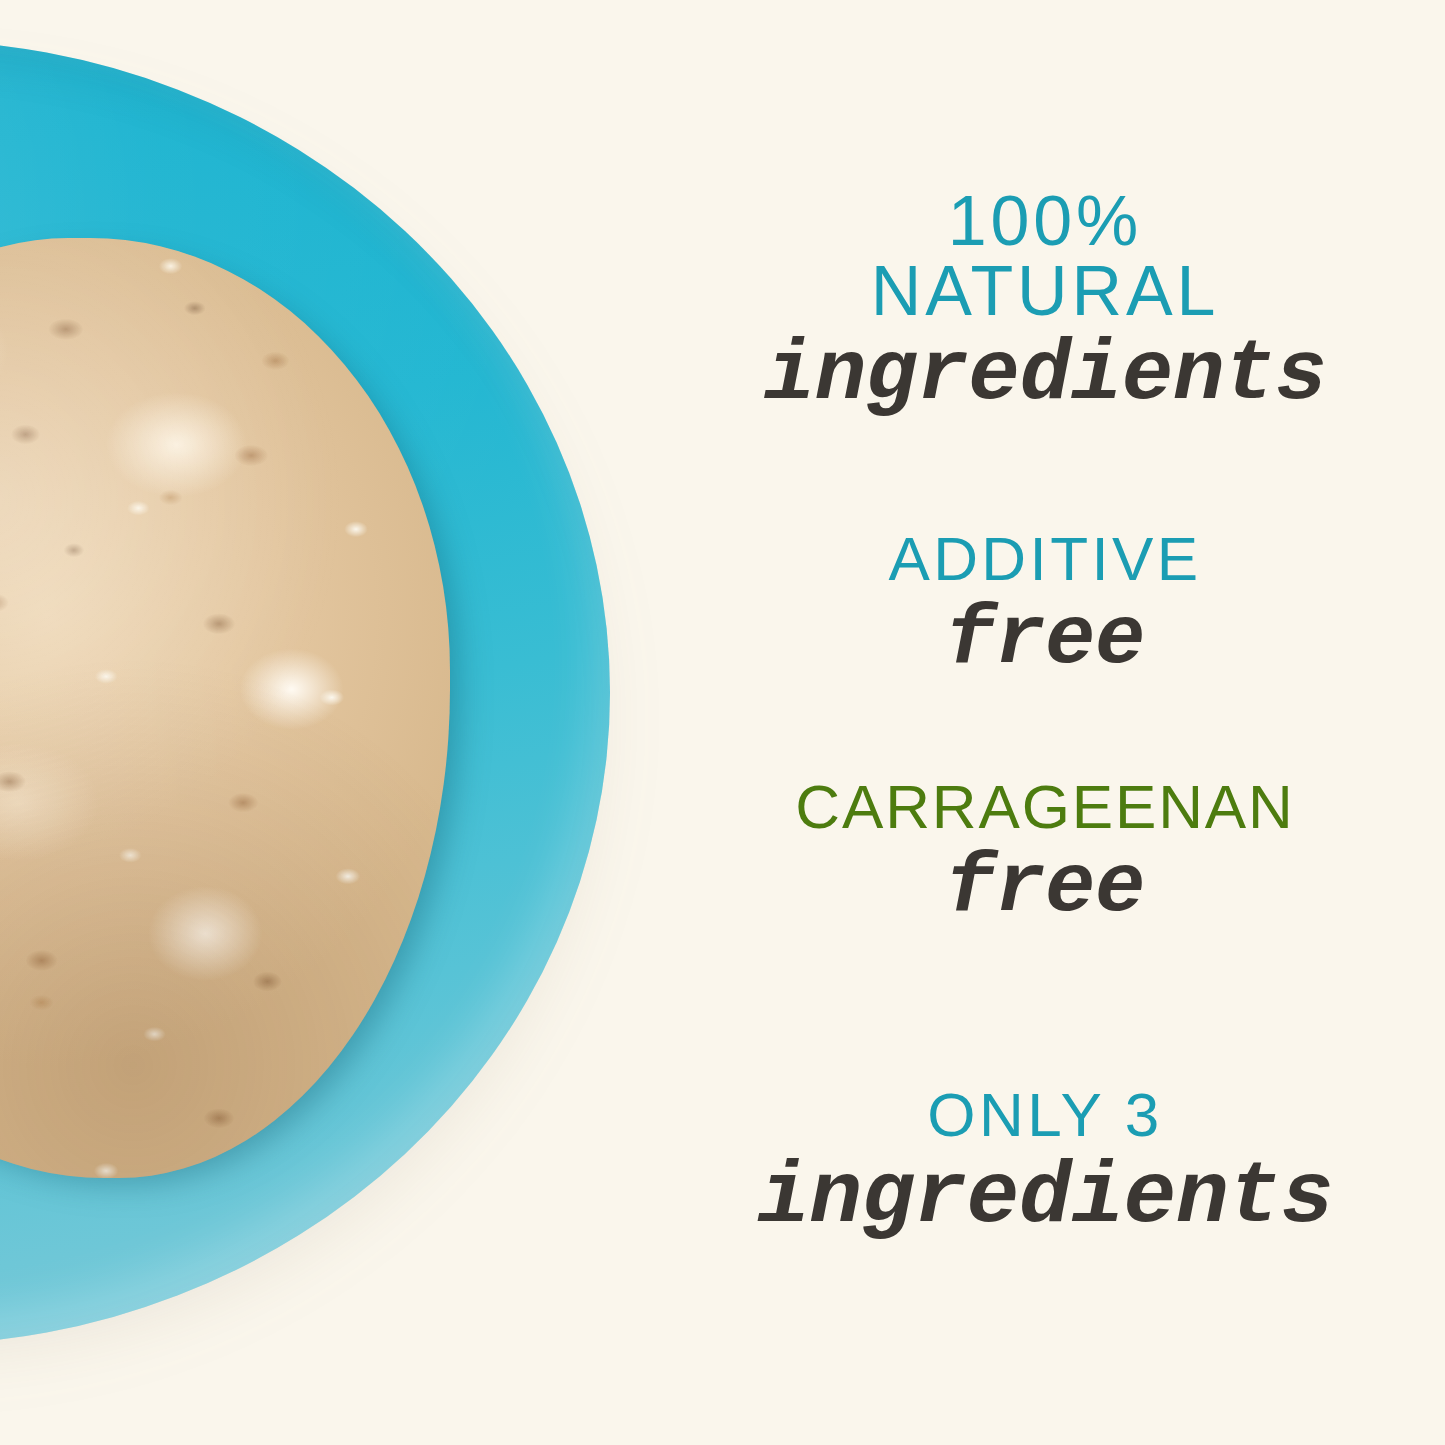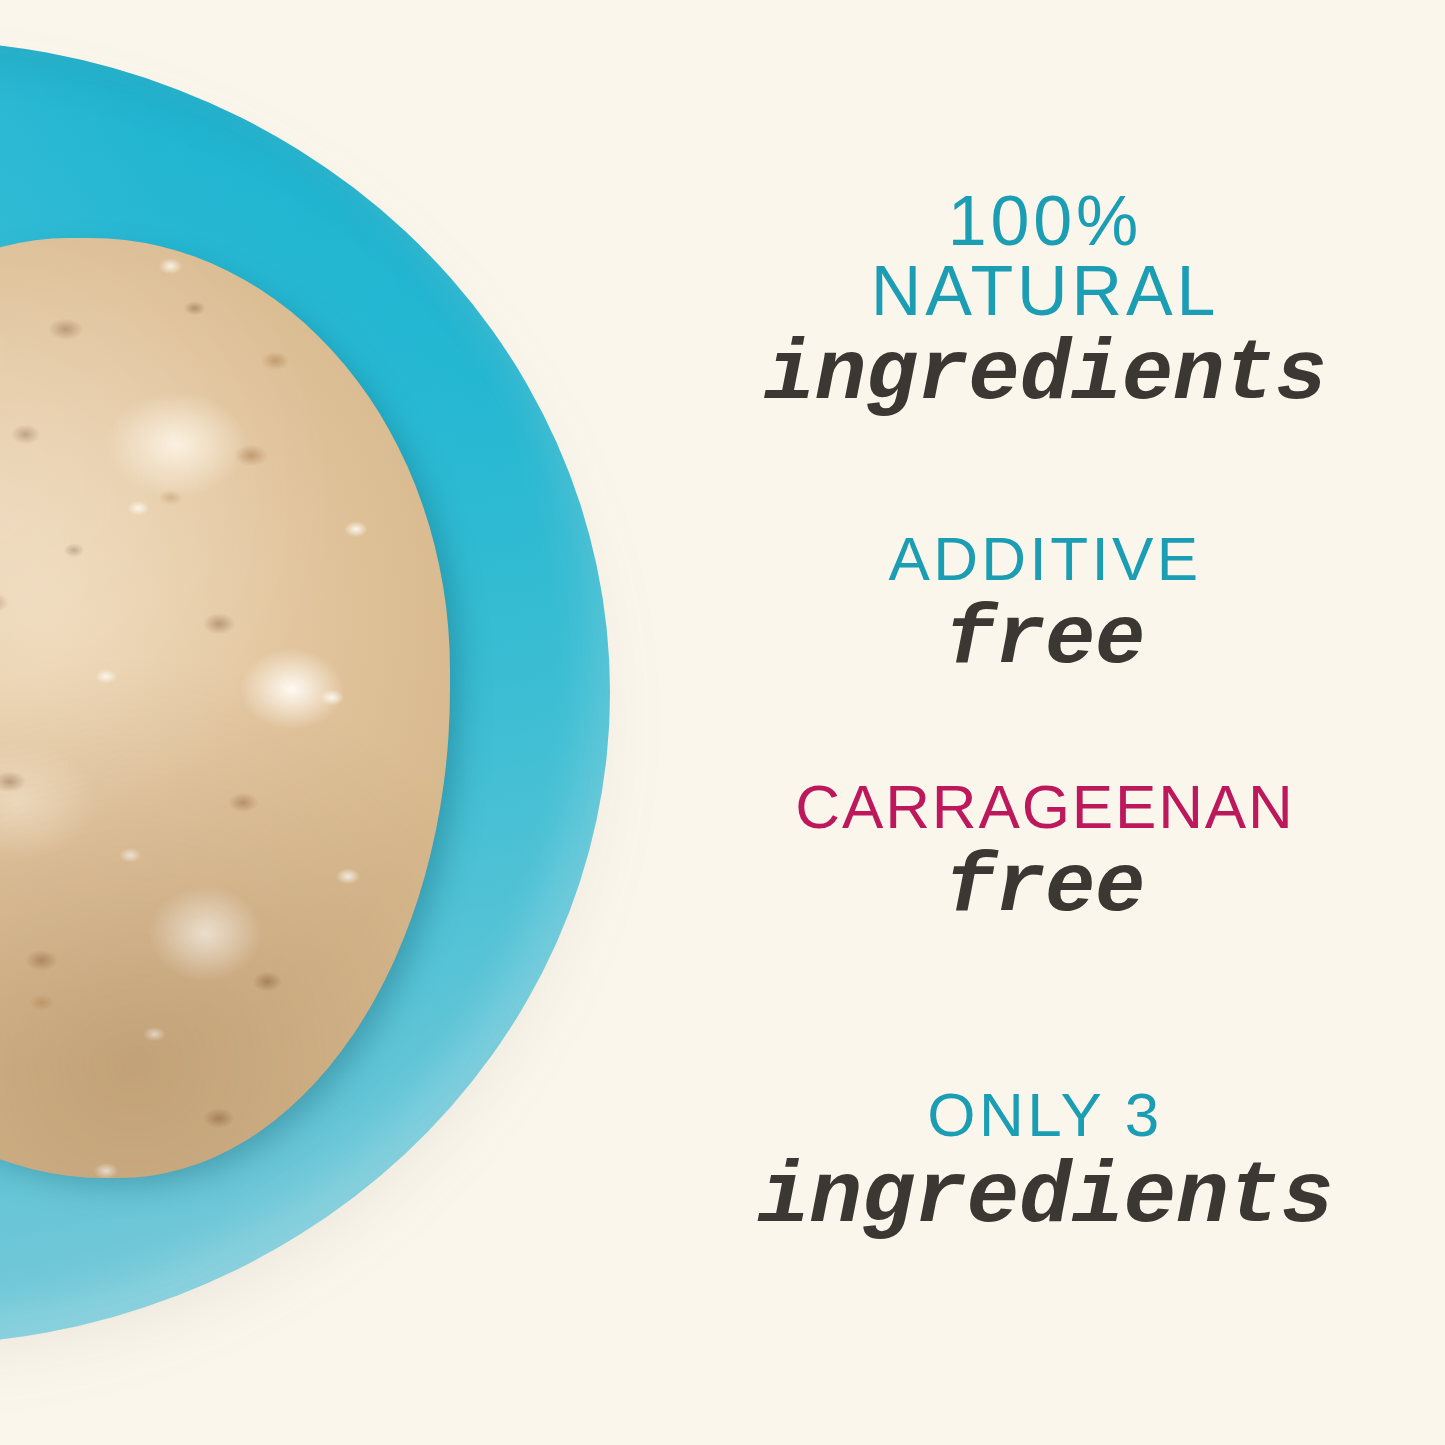--- a/index.html
+++ b/index.html
@@ -239,21 +239,21 @@
 NATURAL</div>
       <div class="claim-bottom" style="color: rgb(59, 55, 51);">ingredients</div>
     </div>
 
     <div class="claim" id="claim-1">
       <div class="claim-top" style="color: rgb(27, 157, 179);">ADDITIVE</div>
       <div class="claim-bottom" style="color: rgb(59, 55, 51);">free</div>
     </div>
 
     <div class="claim" id="claim-2">
-      <div class="claim-top" style="color: #be185d;">CARRAGEENAN</div>
+      <div class="claim-top" style="color: #4d7c0f;">CARRAGEENAN</div>
       <div class="claim-bottom" style="color: rgb(59, 55, 51);">free</div>
     </div>
 
     <div class="claim" id="claim-3">
       <div class="claim-top" style="color: rgb(27, 157, 179);">ONLY 3</div>
       <div class="claim-bottom" style="color: rgb(59, 55, 51);">ingredients</div>
     </div>
 
   </div>
 </div>

